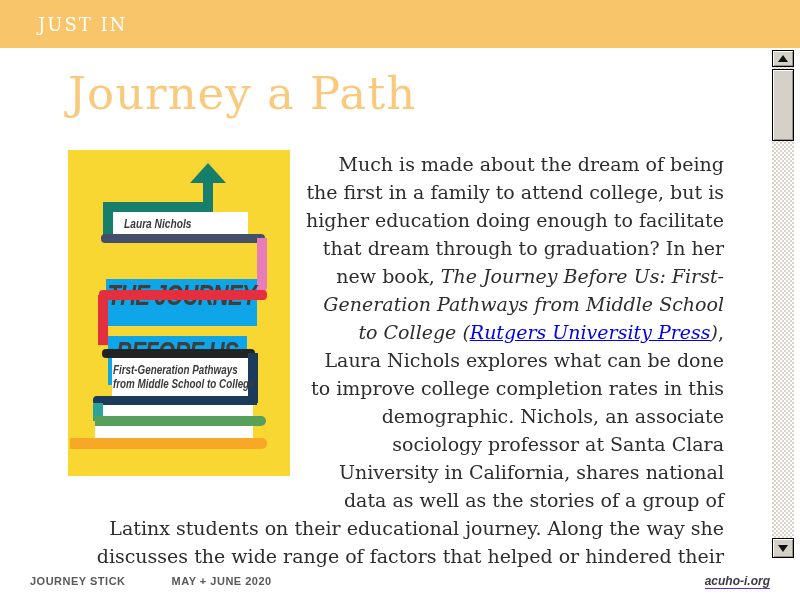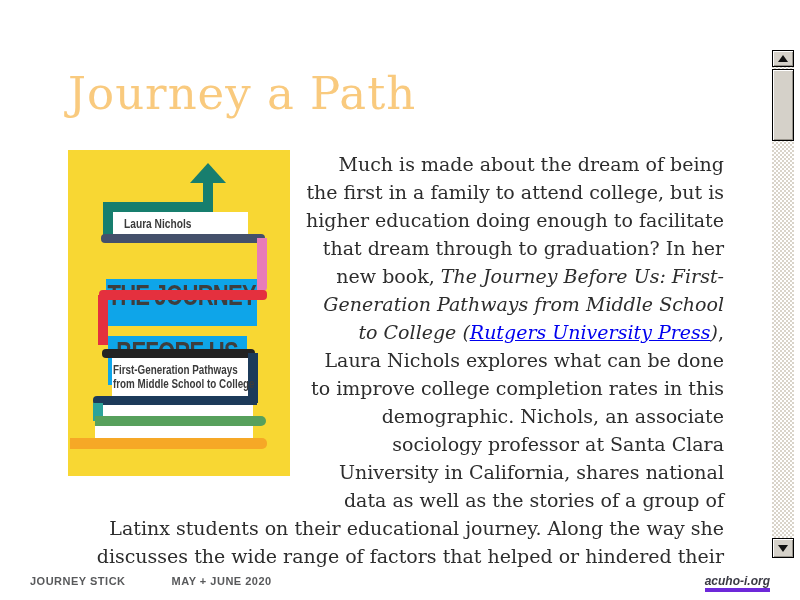--- a/index.html
+++ b/index.html
@@ -63,21 +63,21 @@
 
   
   .book-cover {
     float: left;
     position: relative;
     width: 222px; height: 326px;
     margin: 0 12px 36px 0;
     background: #f8d733;
     overflow: hidden;
   }
-  .bc { position: absolute; }
+  .bc { position: absolute; font-style: italic; }
   .bc-arrowhead {
     left: 122px; top: 13px;
     width: 0; height: 0;
     border-left: 18px solid transparent;
     border-right: 18px solid transparent;
     border-bottom: 20px solid #177e6e;
   }
   .bc-stem   { left: 135px; top: 31px; width: 10px; height: 26px; background: #177e6e; }
   .bc-path-h { left: 35px;  top: 52px; width: 110px; height: 10px; background: #177e6e; border-radius: 3px 0 0 0; }
   .bc-path-v { left: 35px;  top: 52px; width: 10px; height: 40px; background: #177e6e; }
@@ -175,29 +175,32 @@
     color: #58595b;
     white-space: nowrap;
   }
   .footer-left .issue { margin-left: 14px; padding-left: 32px; }
   .footer-link {
     position: absolute; right: 30px; top: 4px;
     font-family: "Liberation Sans", sans-serif;
     font-weight: bold; font-style: italic; font-size: 12px;
     color: #3a3a44;
     text-decoration: none;
-    border-bottom: 4px solid #6d28d9;
+    border-bottom: 1px solid #6d28d9;
     cursor: pointer;
   }
 </style>
 </head>
 <body>
 
 <div class="page">
 
+  <header class="topbar">
+    <span class="topbar-label">JUST IN</span>
+  </header>
 
   <div class="content">
     <h1 class="title">Journey a Path</h1>
 
     <div class="article-body">
 
       <div class="book-cover">
         <div class="bc bc-path-v"></div>
         <div class="bc bc-path-h"></div>
         <div class="bc bc-stem"></div>

